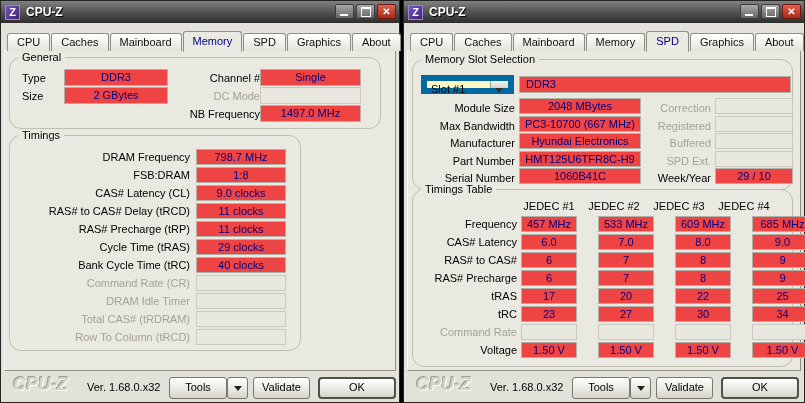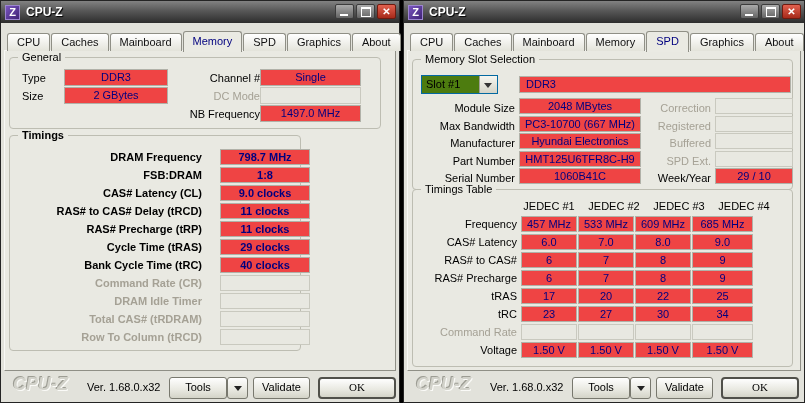--- a/index.html
+++ b/index.html
@@ -25,80 +25,80 @@
   
   .tabs{position:absolute;top:8px;left:6px;display:flex;align-items:flex-end;height:20px;z-index:3;}
   .tab{height:17px;line-height:16px;padding:0 9px;background:linear-gradient(#ffffff,#e3e3da);
        border:1px solid #8f8f86;border-bottom:none;border-radius:3px 3px 0 0;margin-right:1px;color:#111;}
   .tab.active{height:20px;line-height:19px;background:#eaeae3;color:#00007f;margin-bottom:-1px;z-index:4;position:relative;}
 
   .page{position:absolute;left:3px;right:3px;top:27px;bottom:31px;background:#e9e9e2;
         border:1px solid;border-color:#f8f8f5 #8f8f86 #8f8f86 #f8f8f5;z-index:1;}
 
   
-  .groupbox{position:absolute;border:1px solid #bdbdb2;border-radius:4px;z-index:2;box-sizing:border-box;}
+  .groupbox{position:absolute;border:1px solid #bdbdb2;border-radius:12px;z-index:2;box-sizing:border-box;}
   .legend{position:absolute;top:-7px;left:8px;background:#e9e9e2;padding:0 4px;height:13px;line-height:13px;}
 
   .glabel{color:#000;}
   .gfield{box-sizing:border-box;background:#ef4444;border:1px solid #b1b1a8;color:#00007f;
           text-align:center;height:17px;line-height:15px;overflow:hidden;white-space:nowrap;}
   .gfield.sm{height:16px;line-height:14px;}
   .gfield.left-align{text-align:left;padding-left:6px;}
   .disabled .glabel{color:#a5a195;}
   .disabled .gfield, .gfield.disabled{background:#e8e8e1;border-color:#c9c9bf;color:#a5a195;}
 
   
   .grow{position:absolute;display:flex;align-items:center;}
   .grow .lab-l{width:42px;text-align:left;}
   .grow .lab-r{width:72px;text-align:right;margin-right:0;}
 
   
-  .trows{position:absolute;left:20px;top:13px;display:flex;flex-direction:column;gap:2px;}
+  .trows{position:absolute;left:8px;top:13px;display:flex;flex-direction:column;gap:2px;}
   .trow{display:flex;align-items:center;}
   .trow .tlabel{width:172px;text-align:right;margin-right:6px;}
-  .trow .tfield{width:90px;margin-left:12px;}
-
-  
-  .combo{position:absolute;left:8px;top:15px;width:77px;height:19px;background:#4d7c0f;border:1px solid #0369a1;
+  .trow .tfield{width:90px;}
+
+  
+  .combo{position:absolute;left:8px;top:15px;width:93px;height:19px;background:#fef9c3;border:6px solid #0369a1;
          display:flex;box-sizing:border-box;}
   .combo-text{flex:1;padding-left:4px;line-height:17px;}
   .combo-btn{width:17px;background:linear-gradient(#f6f6f0,#d4d4c8);border-left:1px solid #a0a096;position:relative;}
   .combo-btn::after{content:"";position:absolute;left:4px;top:7px;border:4px solid transparent;border-top:5px solid #333;}
   .srows{position:absolute;display:flex;flex-direction:column;gap:1.5px;}
   .srow{display:flex;align-items:flex-end;height:16px;}
   .srows-l{left:2px;top:38px;}
   .srows-l .slabel{width:100px;text-align:right;margin-right:4px;}
   .srows-l .gfield{width:122px;}
   .srows-r{left:240px;top:38px;}
   .srows-r .slabel{width:58px;text-align:right;margin-right:4px;}
   .srows-r .gfield{width:78px;}
 
   
   .jhead-row{position:absolute;left:4px;top:10px;display:flex;}
   .jhead-spacer{width:104px;}
   .jhead{width:56px;margin-right:9px;text-align:center;}
   .jrows{position:absolute;left:4px;top:26px;display:flex;flex-direction:column;gap:2px;}
   .jrow{display:flex;align-items:center;}
   .jrow .jlabel{width:100px;text-align:right;margin-right:4px;}
-  .jrow .jcell{width:56px;margin-right:1px;}
+  .jrow .jcell{width:56px;margin-right:21px;}
   .jrow .jcell:last-child{width:61px;margin-right:0;}
 
   
   .footer{position:absolute;left:0;right:0;bottom:0;height:31px;}
   .logo{position:absolute;left:12px;top:3px;font-size:18px;font-weight:bold;font-style:italic;
         color:#d2d2ca;text-shadow:1px 1px 0 #fafaf7,-1px -1px 0 #9d9d94;}
   .version{position:absolute;left:86px;top:10px;}
   .btn{position:absolute;top:6px;height:22px;box-sizing:border-box;
        background:linear-gradient(#fefefe,#e8e8e0 60%,#d4d4c8);border:1px solid #78786e;border-radius:3px;
        text-align:center;line-height:19px;}
   .btn-tools{left:168px;width:58px;}
   .btn-tools-arrow{left:226px;width:21px;}
   .btn-tools-arrow::after{content:"";position:absolute;left:6px;top:8px;border:4px solid transparent;border-top:5px solid #222;}
   .btn-validate{left:252px;width:57px;}
-  .btn-ok{left:317px;width:78px;border:2px solid #50504a;border-radius:4px;line-height:17px;font-family:Liberation Serif, serif;}
+  .btn-ok{left:317px;width:78px;border:2px solid #50504a;border-radius:4px;line-height:17px;}
 </style>
 </head>
 <body>
 
 <div class="window" id="win-left">
   <div class="titlebar">
     <div class="app-icon">Z</div>
     <div class="title-text">CPU-Z</div>
     <div class="winbtns">
       <div class="wbtn min"></div>
@@ -143,21 +143,21 @@
       <div class="grow disabled" style="left:178px;top:29px;">
         <span class="glabel lab-r">DC Mode</span>
         <span class="gfield" style="width:101px;"></span>
       </div>
       <div class="grow" style="left:178px;top:47px;">
         <span class="glabel lab-r">NB Frequency</span>
         <span class="gfield" style="width:101px;">1497.0 MHz</span>
       </div>
     </div>
 
-    <div class="groupbox" style="left:8px;top:112px;width:292px;height:216px;font-weight:bold;">
+    <div class="groupbox" style="left:8px;top:112px;width:292px;height:216px;">
       <span class="legend">Timings</span>
       <div class="trows">
 
           <div class="trow">
             <span class="glabel tlabel">DRAM Frequency</span>
             <span class="gfield sm tfield">798.7 MHz</span>
           </div>
 
           <div class="trow">
             <span class="glabel tlabel">FSB:DRAM</span>

